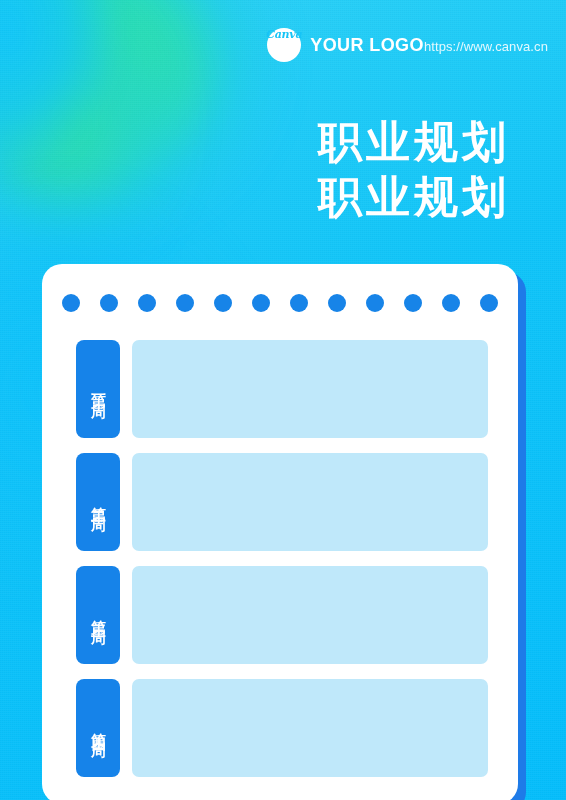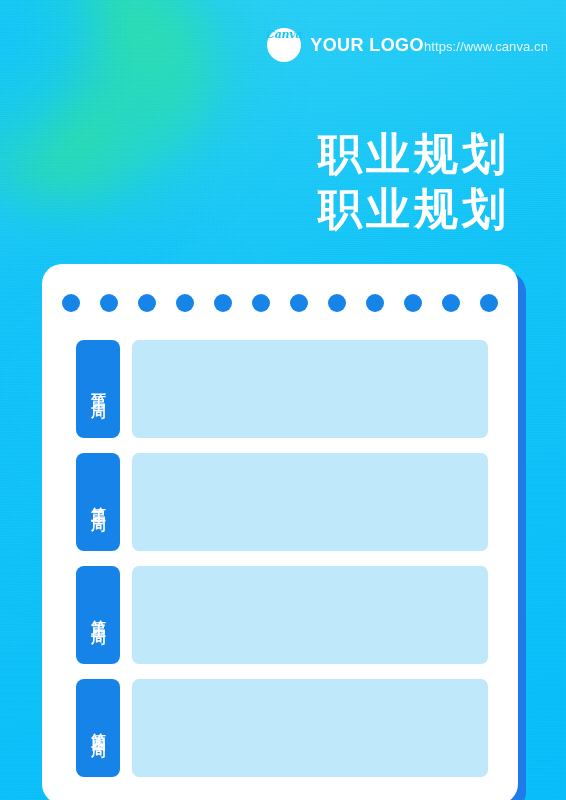--- a/index.html
+++ b/index.html
@@ -126,21 +126,21 @@
     font-size: 13px;
     font-weight: 400;
     color: rgba(255,255,255,0.88);
     letter-spacing: 0.1px;
   }
 
   
   .title-block {
     position: absolute;
     right: 56px;
-    top: 126px;
+    top: 114px;
   }
   .title-line {
     font-family: "DejaVu Sans", "Liberation Sans", sans-serif;
     font-size: 44px;
     font-weight: 700;
     color: #ffffff;
     line-height: 1.26;
     letter-spacing: 4px;
     white-space: nowrap;
     text-shadow: 0 1px 0 rgba(0,0,0,0.02);

